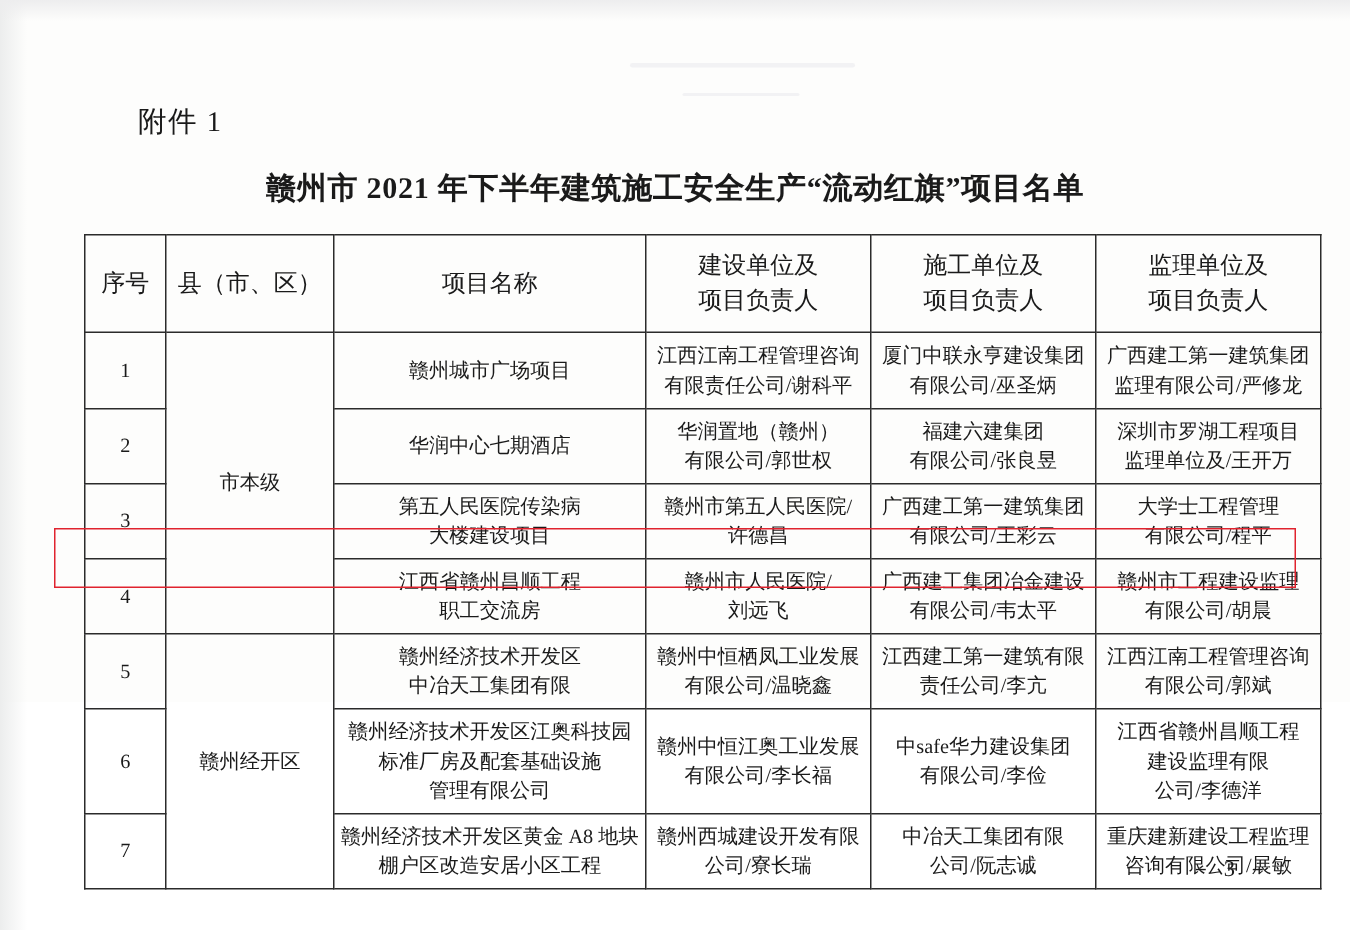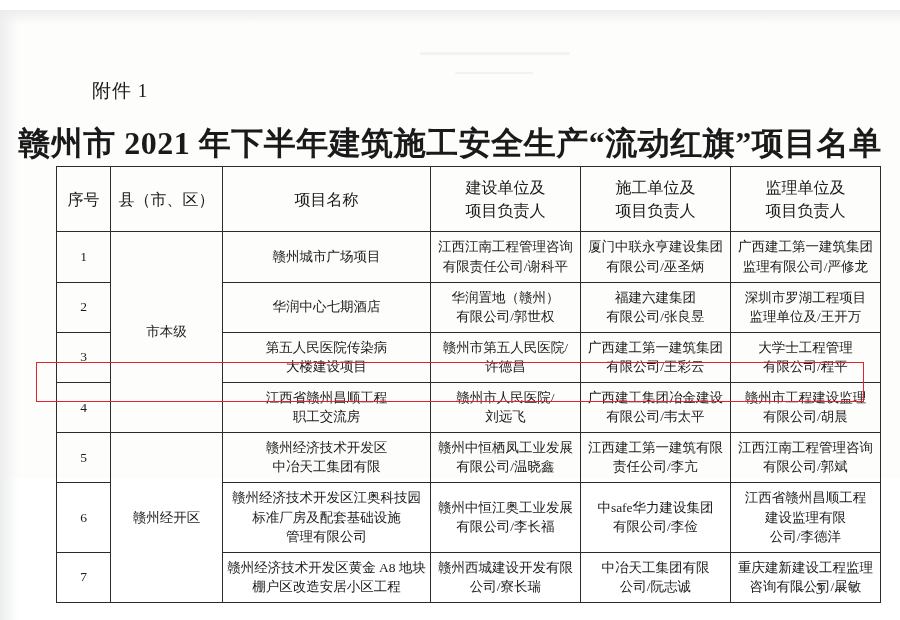--- a/index.html
+++ b/index.html
@@ -14,36 +14,35 @@
     color: #1a1a1a;
     position: relative;
     overflow: hidden;
   }
   .page {
     position: absolute;
     left: 0; top: 0;
     width: 900px;
     height: 468px;
     background: #fdfdfc;
-    margin-top: 10px;
   }
   .attachment-label {
     position: absolute;
     left: 92px;
     top: 68px;
     font-size: 19px;
     letter-spacing: 1px;
   }
   .doc-title {
     position: absolute;
     left: 0;
     top: 112px;
     width: 900px;
     text-align: center;
-    font-size: 32px;
+    font-size: 20px;
     font-weight: bold;
     letter-spacing: 0.5px;
   }
   table.main-table {
     position: absolute;
     left: 56px;
     top: 156px;
     width: 824px;
     border-collapse: collapse;
     table-layout: fixed;

